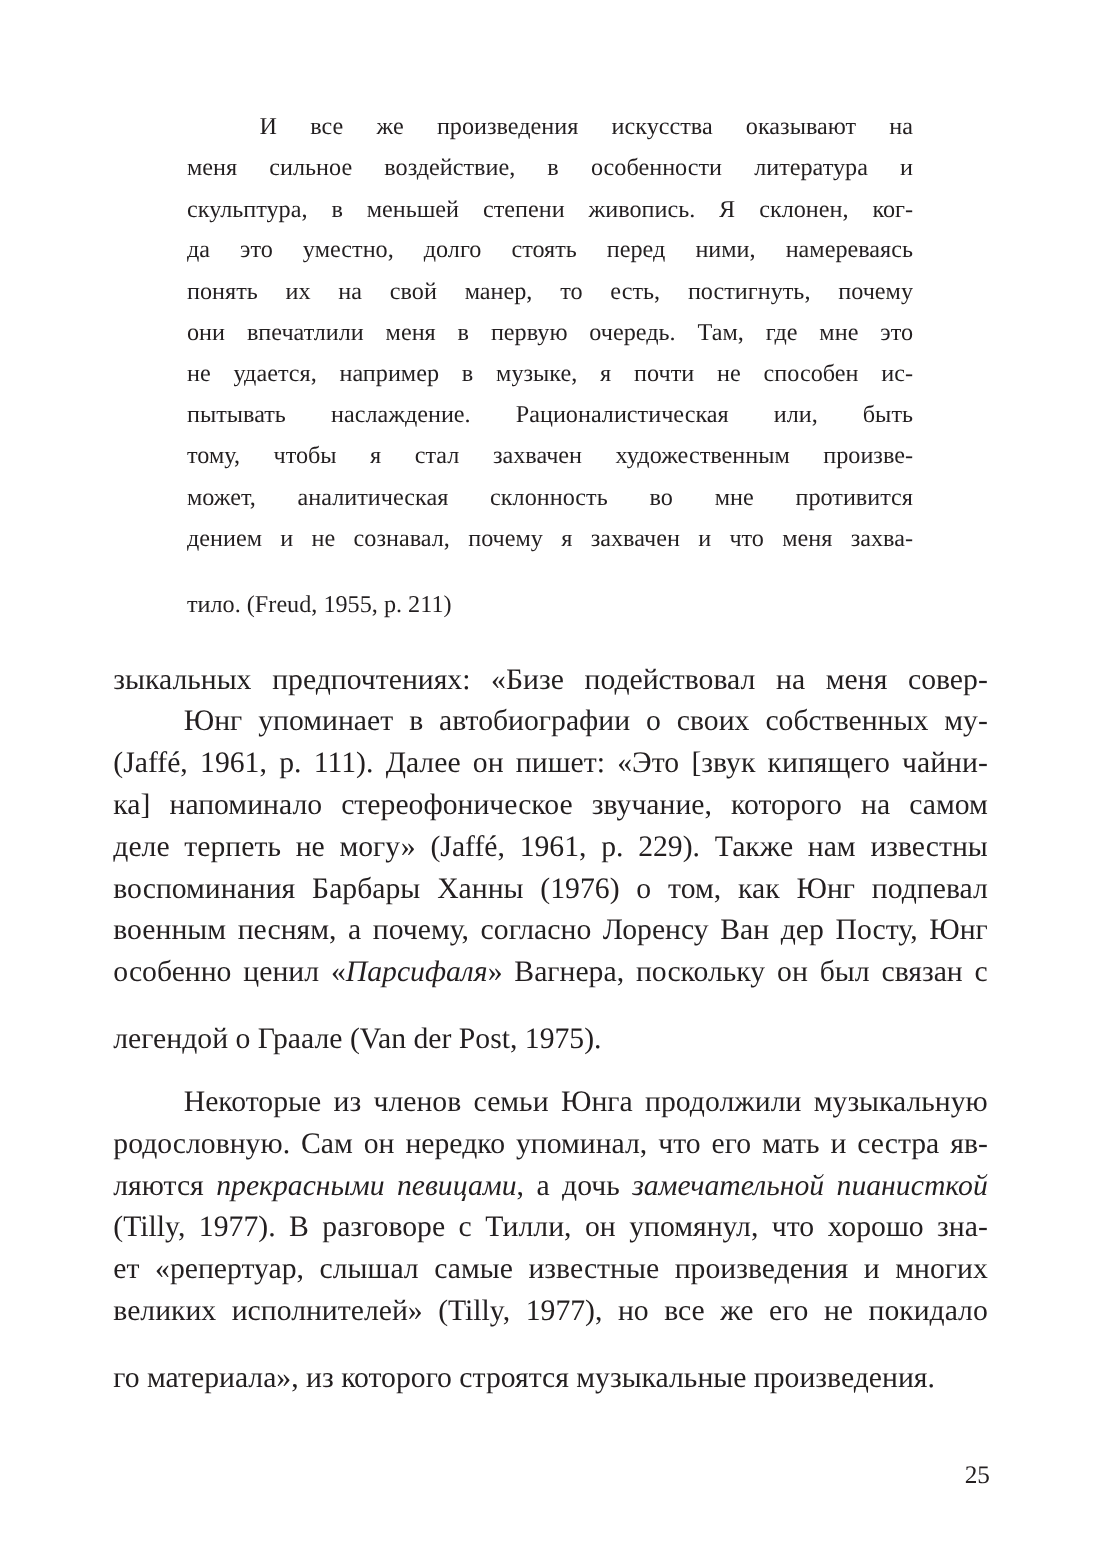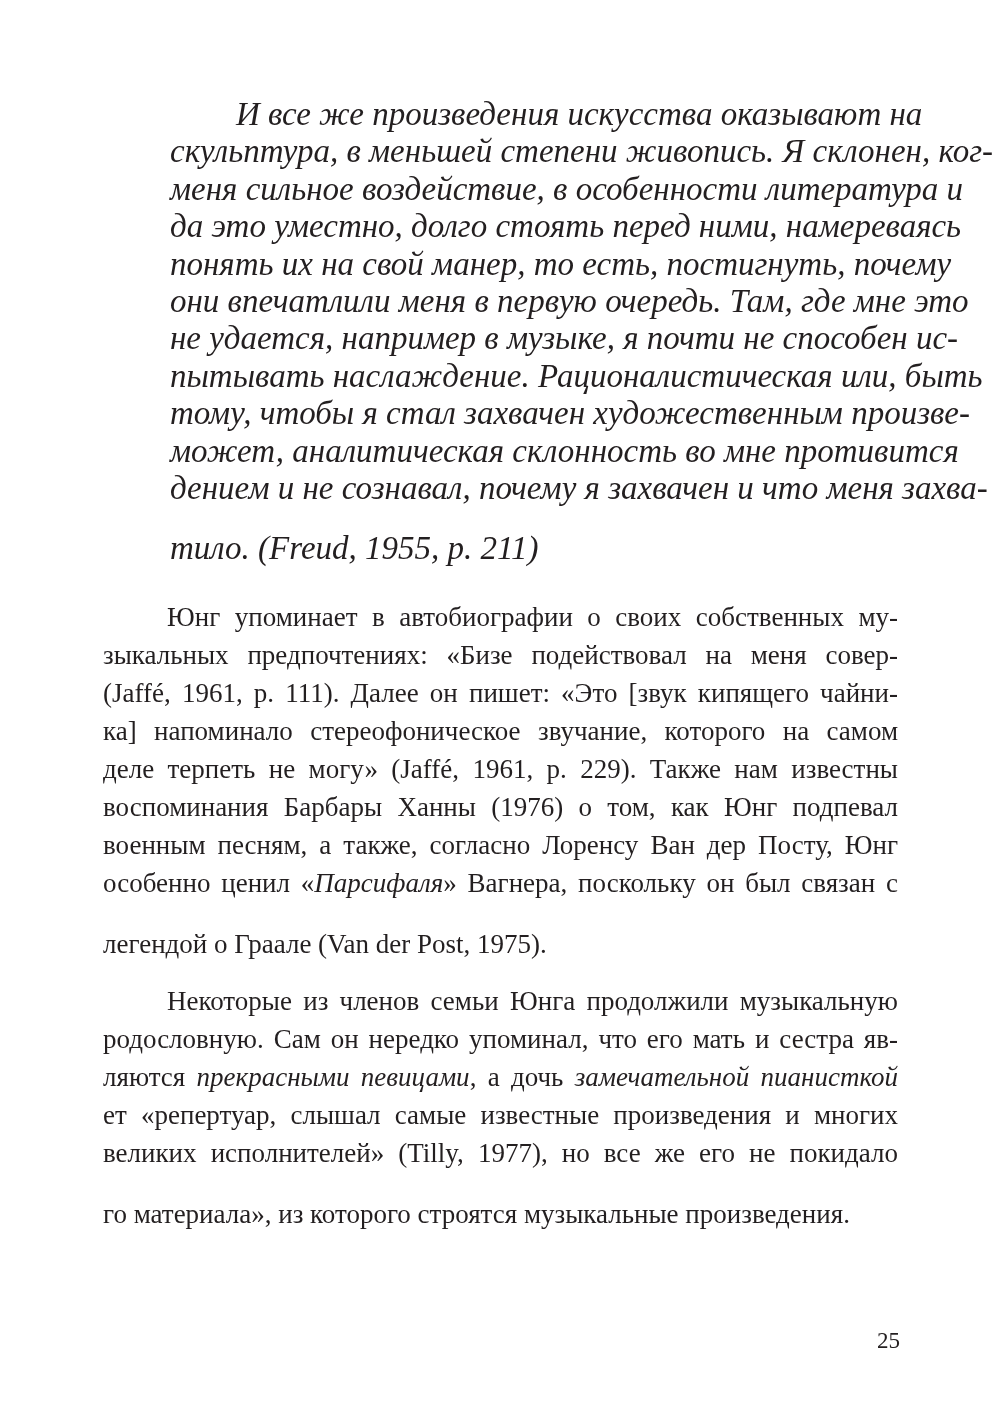--- a/index.html
+++ b/index.html
@@ -18,22 +18,21 @@
   .page {
     position: absolute;
     left: 0; top: 0;
     width: 1000px; height: 1418px;
   }
   .quote {
     position: absolute;
     left: 170px;
     top: 96px;
     width: 660px;
-    font-style: italic;
-    font-size: 33px;
+    font-size: 22px;
     line-height: 37.4px;
   }
   .line {
     display: block;
     white-space: nowrap;
     text-align: justify;
     text-align-last: justify;
   }
   .line.last {
     text-align-last: left;
@@ -61,49 +60,50 @@
     line-height: 38px;
   }
 </style>
 </head>
 <body>
 
 <div class="page">
 
   <div class="quote">
     <span class="line indent">И все же произведения искусства оказывают на</span>
+    <span class="line">меня сильное воздействие, в особенности литература и</span>
     <span class="line">скульптура, в меньшей степени живопись. Я склонен, ког-</span>
-    <span class="line">меня сильное воздействие, в особенности литература и</span>
     <span class="line">да это уместно, долго стоять перед ними, намереваясь</span>
     <span class="line">понять их на свой манер, то есть, постигнуть, почему</span>
     <span class="line">они впечатлили меня в первую очередь. Там, где мне это</span>
     <span class="line">не удается, например в музыке, я почти не способен ис-</span>
     <span class="line">пытывать наслаждение. Рационалистическая или, быть</span>
     <span class="line">тому, чтобы я стал захвачен художественным произве-</span>
     <span class="line">может, аналитическая склонность во мне противится</span>
     <span class="line">дением и не сознавал, почему я захвачен и что меня захва-</span>
     <span class="line last">тило. (Freud, 1955, p. 211)</span>
   </div>
 
   <div class="body-text para1">
+    <span class="line">зыкальных предпочтениях: «Бизе подействовал на меня совер-</span>
     <span class="line indent">Юнг упоминает в автобиографии о своих собственных му-</span>
-    <span class="line">зыкальных предпочтениях: «Бизе подействовал на меня совер-</span>
     <span class="line">(Jaffé, 1961, p. 111). Далее он пишет: «Это [звук кипящего чайни-</span>
     <span class="line">ка] напоминало стереофоническое звучание, которого на самом</span>
     <span class="line">деле терпеть не могу» (Jaffé, 1961, p. 229). Также нам известны</span>
     <span class="line">воспоминания Барбары Ханны (1976) о том, как Юнг подпевал</span>
-    <span class="line">военным песням, а также, согласно Лоренсу Ван дер Посту, Юнг</span>
+    <span class="line">военным песням, а почему, согласно Лоренсу Ван дер Посту, Юнг</span>
     <span class="line"><span>особенно ценил «</span><span class="it">Парсифаля</span><span>» Вагнера, поскольку он был связан с</span></span>
     <span class="line last">легендой о Граале (Van der Post, 1975).</span>
   </div>
 
   <div class="body-text para2">
     <span class="line indent">Некоторые из членов семьи Юнга продолжили музыкальную</span>
     <span class="line">родословную. Сам он нередко упоминал, что его мать и сестра яв-</span>
     <span class="line"><span>ляются </span><span class="it">прекрасными певицами</span><span>, а дочь </span><span class="it">замечательной пианисткой</span><span></span></span>
+    <span class="line">(Tilly, 1977). В разговоре с Тилли, он упомянул, что хорошо зна-</span>
     <span class="line">ет «репертуар, слышал самые известные произведения и многих</span>
     <span class="line">великих исполнителей» (Tilly, 1977), но все же его не покидало</span>
     <span class="line last">го материала», из которого строятся музыкальные произведения.</span>
   </div>
 
   <div class="page-number">25</div>
 
 </div>
 
 </body></html>

